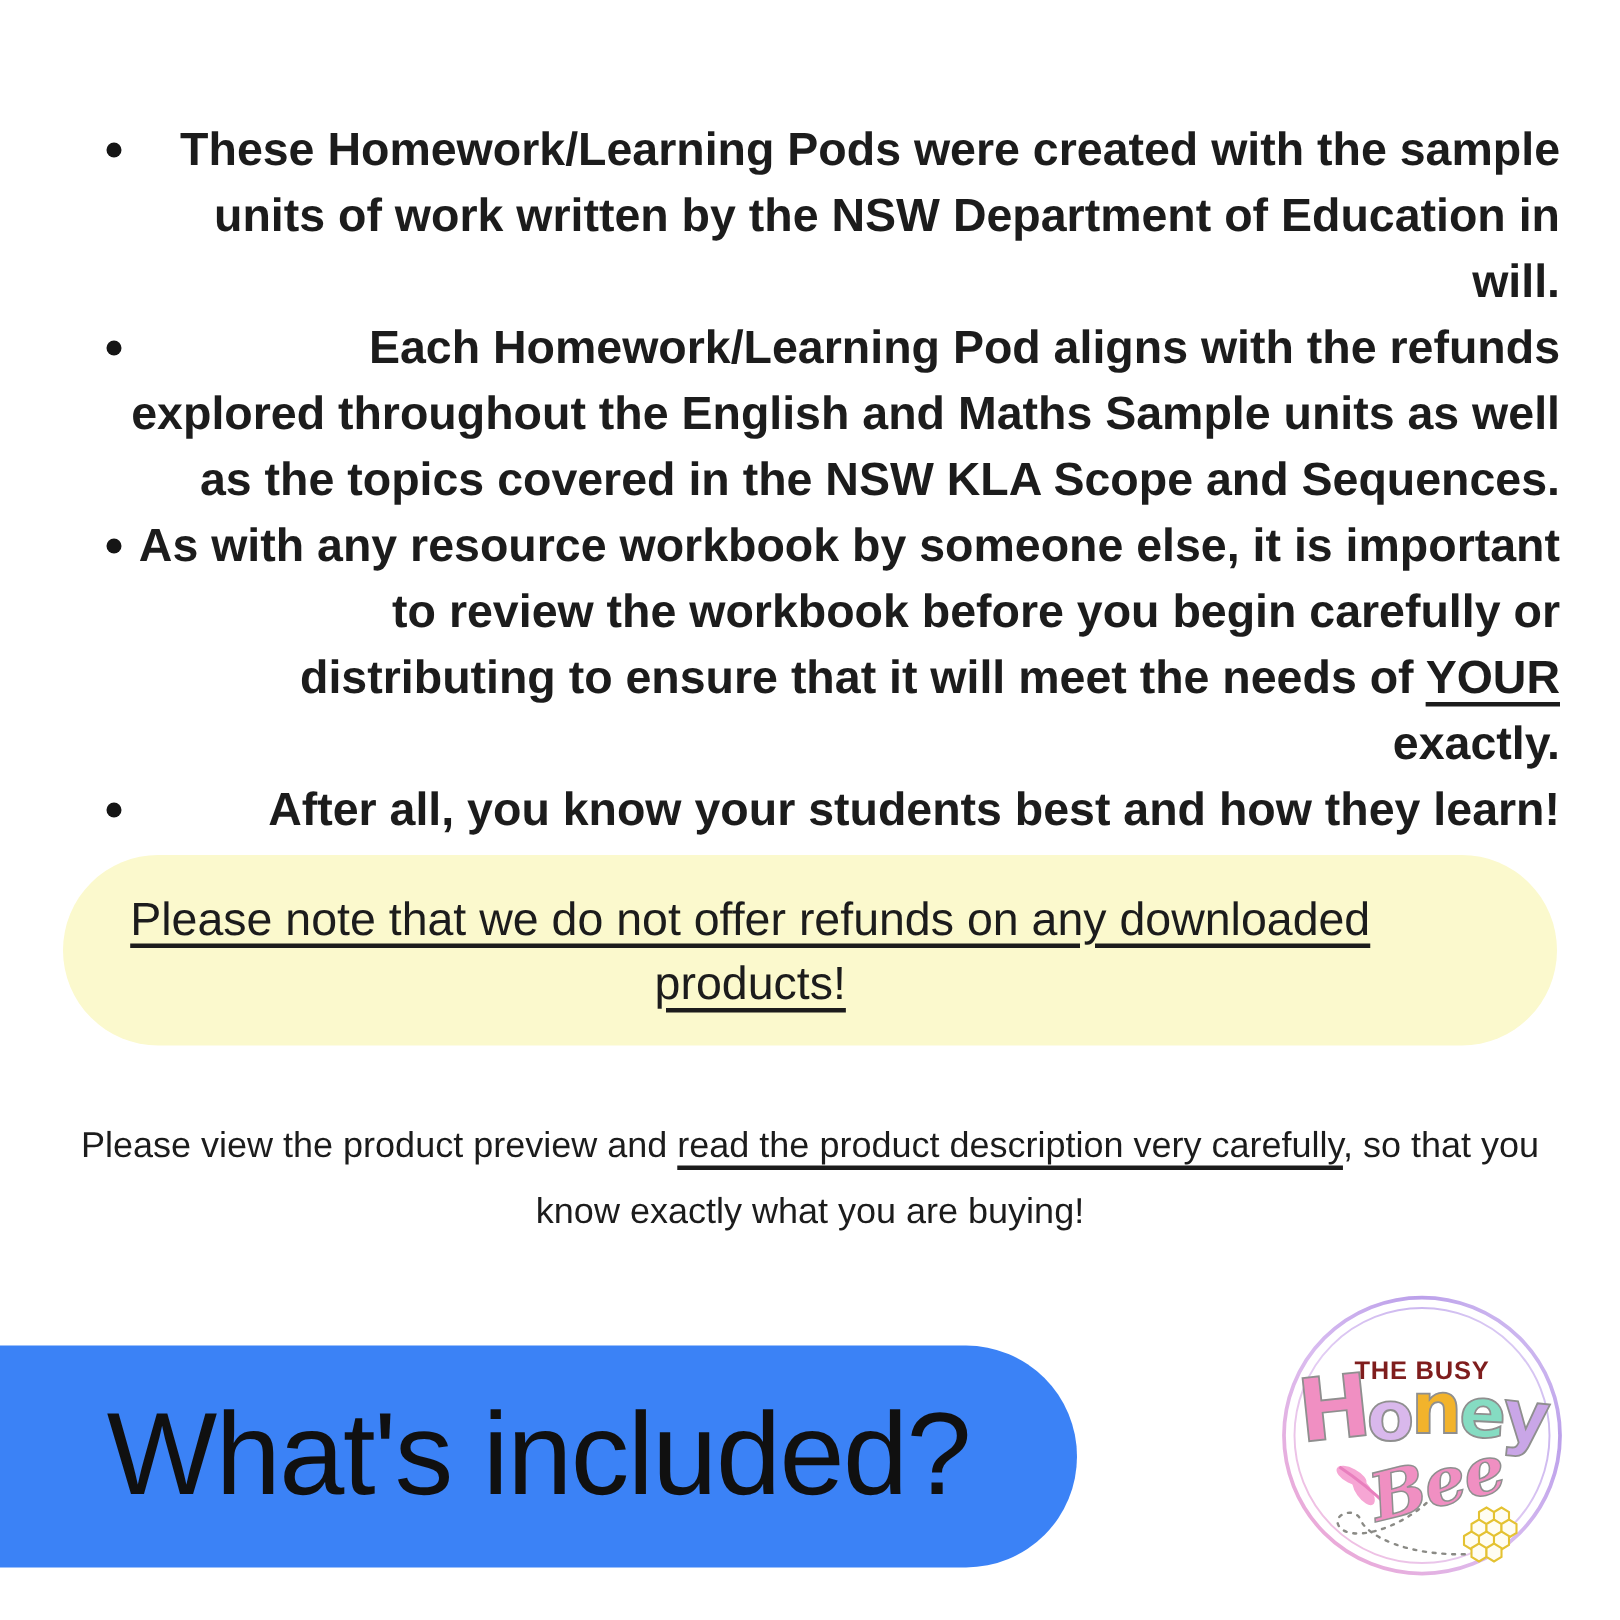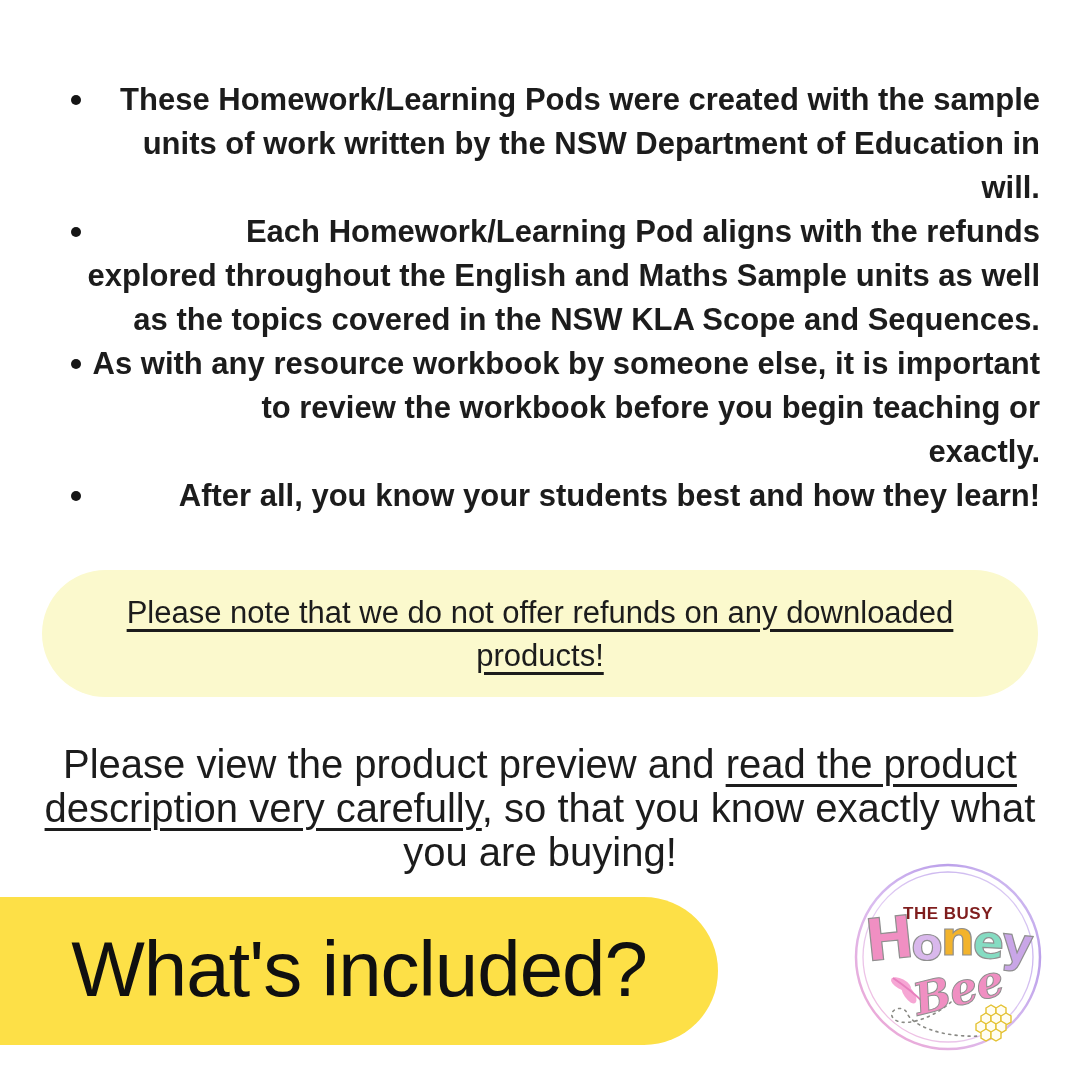--- a/index.html
+++ b/index.html
@@ -7,28 +7,28 @@
     position:relative;width:1080px;height:1080px;overflow:hidden;background:#ffffff;
     font-family:"Liberation Sans",sans-serif;color:#1c1c1c;
   }
   
   .bullets{position:absolute;left:55px;top:78px;width:985px;list-style:none;margin:0;padding:0;}
   .bullet-item{position:relative;text-align:right;font-size:31px;line-height:44px;font-weight:bold;}
   .bullet-dot{position:absolute;left:16px;top:17px;width:10px;height:10px;border-radius:50%;background:#151515;}
   .u{text-decoration:underline;text-decoration-thickness:2.5px;text-underline-offset:6px;}
   
   .note{position:absolute;left:42px;top:570px;width:996px;height:127px;background:#FBF9CD;
-        border-radius:64px;display:flex;align-items:center;justify-content:center;}
+        border-radius:64px;display:flex;align-items:center;justify-content:flex-start;}
   .note-text{width:92%;text-align:center;font-size:31px;line-height:43px;
              text-decoration:underline;text-decoration-thickness:2.5px;text-underline-offset:6px;}
   
   .preview{position:absolute;left:40px;top:742px;width:1000px;text-align:center;
-           font-size:40px;line-height:44px;}
+           font-size:24px;line-height:44px;}
   
-  .banner{position:absolute;left:0;top:897px;width:718px;height:148px;background:#fde047;
+  .banner{position:absolute;left:0;top:897px;width:718px;height:148px;background:#3b82f6;
           border-radius:0 74px 74px 0;display:flex;align-items:center;justify-content:center;}
   .banner-label{font-size:78px;color:#101010;letter-spacing:-1px;padding-bottom:4px;}
   
   .logo{position:absolute;left:853px;top:862px;width:190px;height:190px;}
   .logo svg{position:absolute;left:0;top:0;}
   .logo-tagline{position:absolute;top:42px;left:0;width:100%;text-align:center;
                 font-weight:700;font-size:17px;letter-spacing:.5px;color:#7f1d1d;}
   .logo-honey{position:absolute;top:46px;left:0;width:100%;text-align:center;line-height:1;
               white-space:nowrap;}
   .honey-letter{display:inline-block;font-weight:700;font-family:"DejaVu Sans",sans-serif;
@@ -51,21 +51,22 @@
     </li>
     <li class="bullet-item">
       <span class="bullet-dot"></span>
       <div>Each Homework/Learning Pod aligns with the refunds</div>
       <div>explored throughout the English and Maths Sample units as well</div>
       <div>as the topics covered in the NSW KLA Scope and Sequences.</div>
     </li>
     <li class="bullet-item">
       <span class="bullet-dot"></span>
       <div>As with any resource workbook by someone else, it is important</div>
-      <div>to review the workbook before you begin teaching or</div>
+      <div>to review the workbook before you begin carefully or</div>
+      <div><span>distributing to ensure that it will meet the needs of </span><span class="u">YOUR</span></div>
       <div>exactly.</div>
     </li>
     <li class="bullet-item">
       <span class="bullet-dot"></span>
       <div>After all, you know your students best and how they learn!</div>
     </li>
   </ul>
 
   <div class="note">
     <div class="note-text">Please note that we do not offer refunds on any downloaded products!</div>

